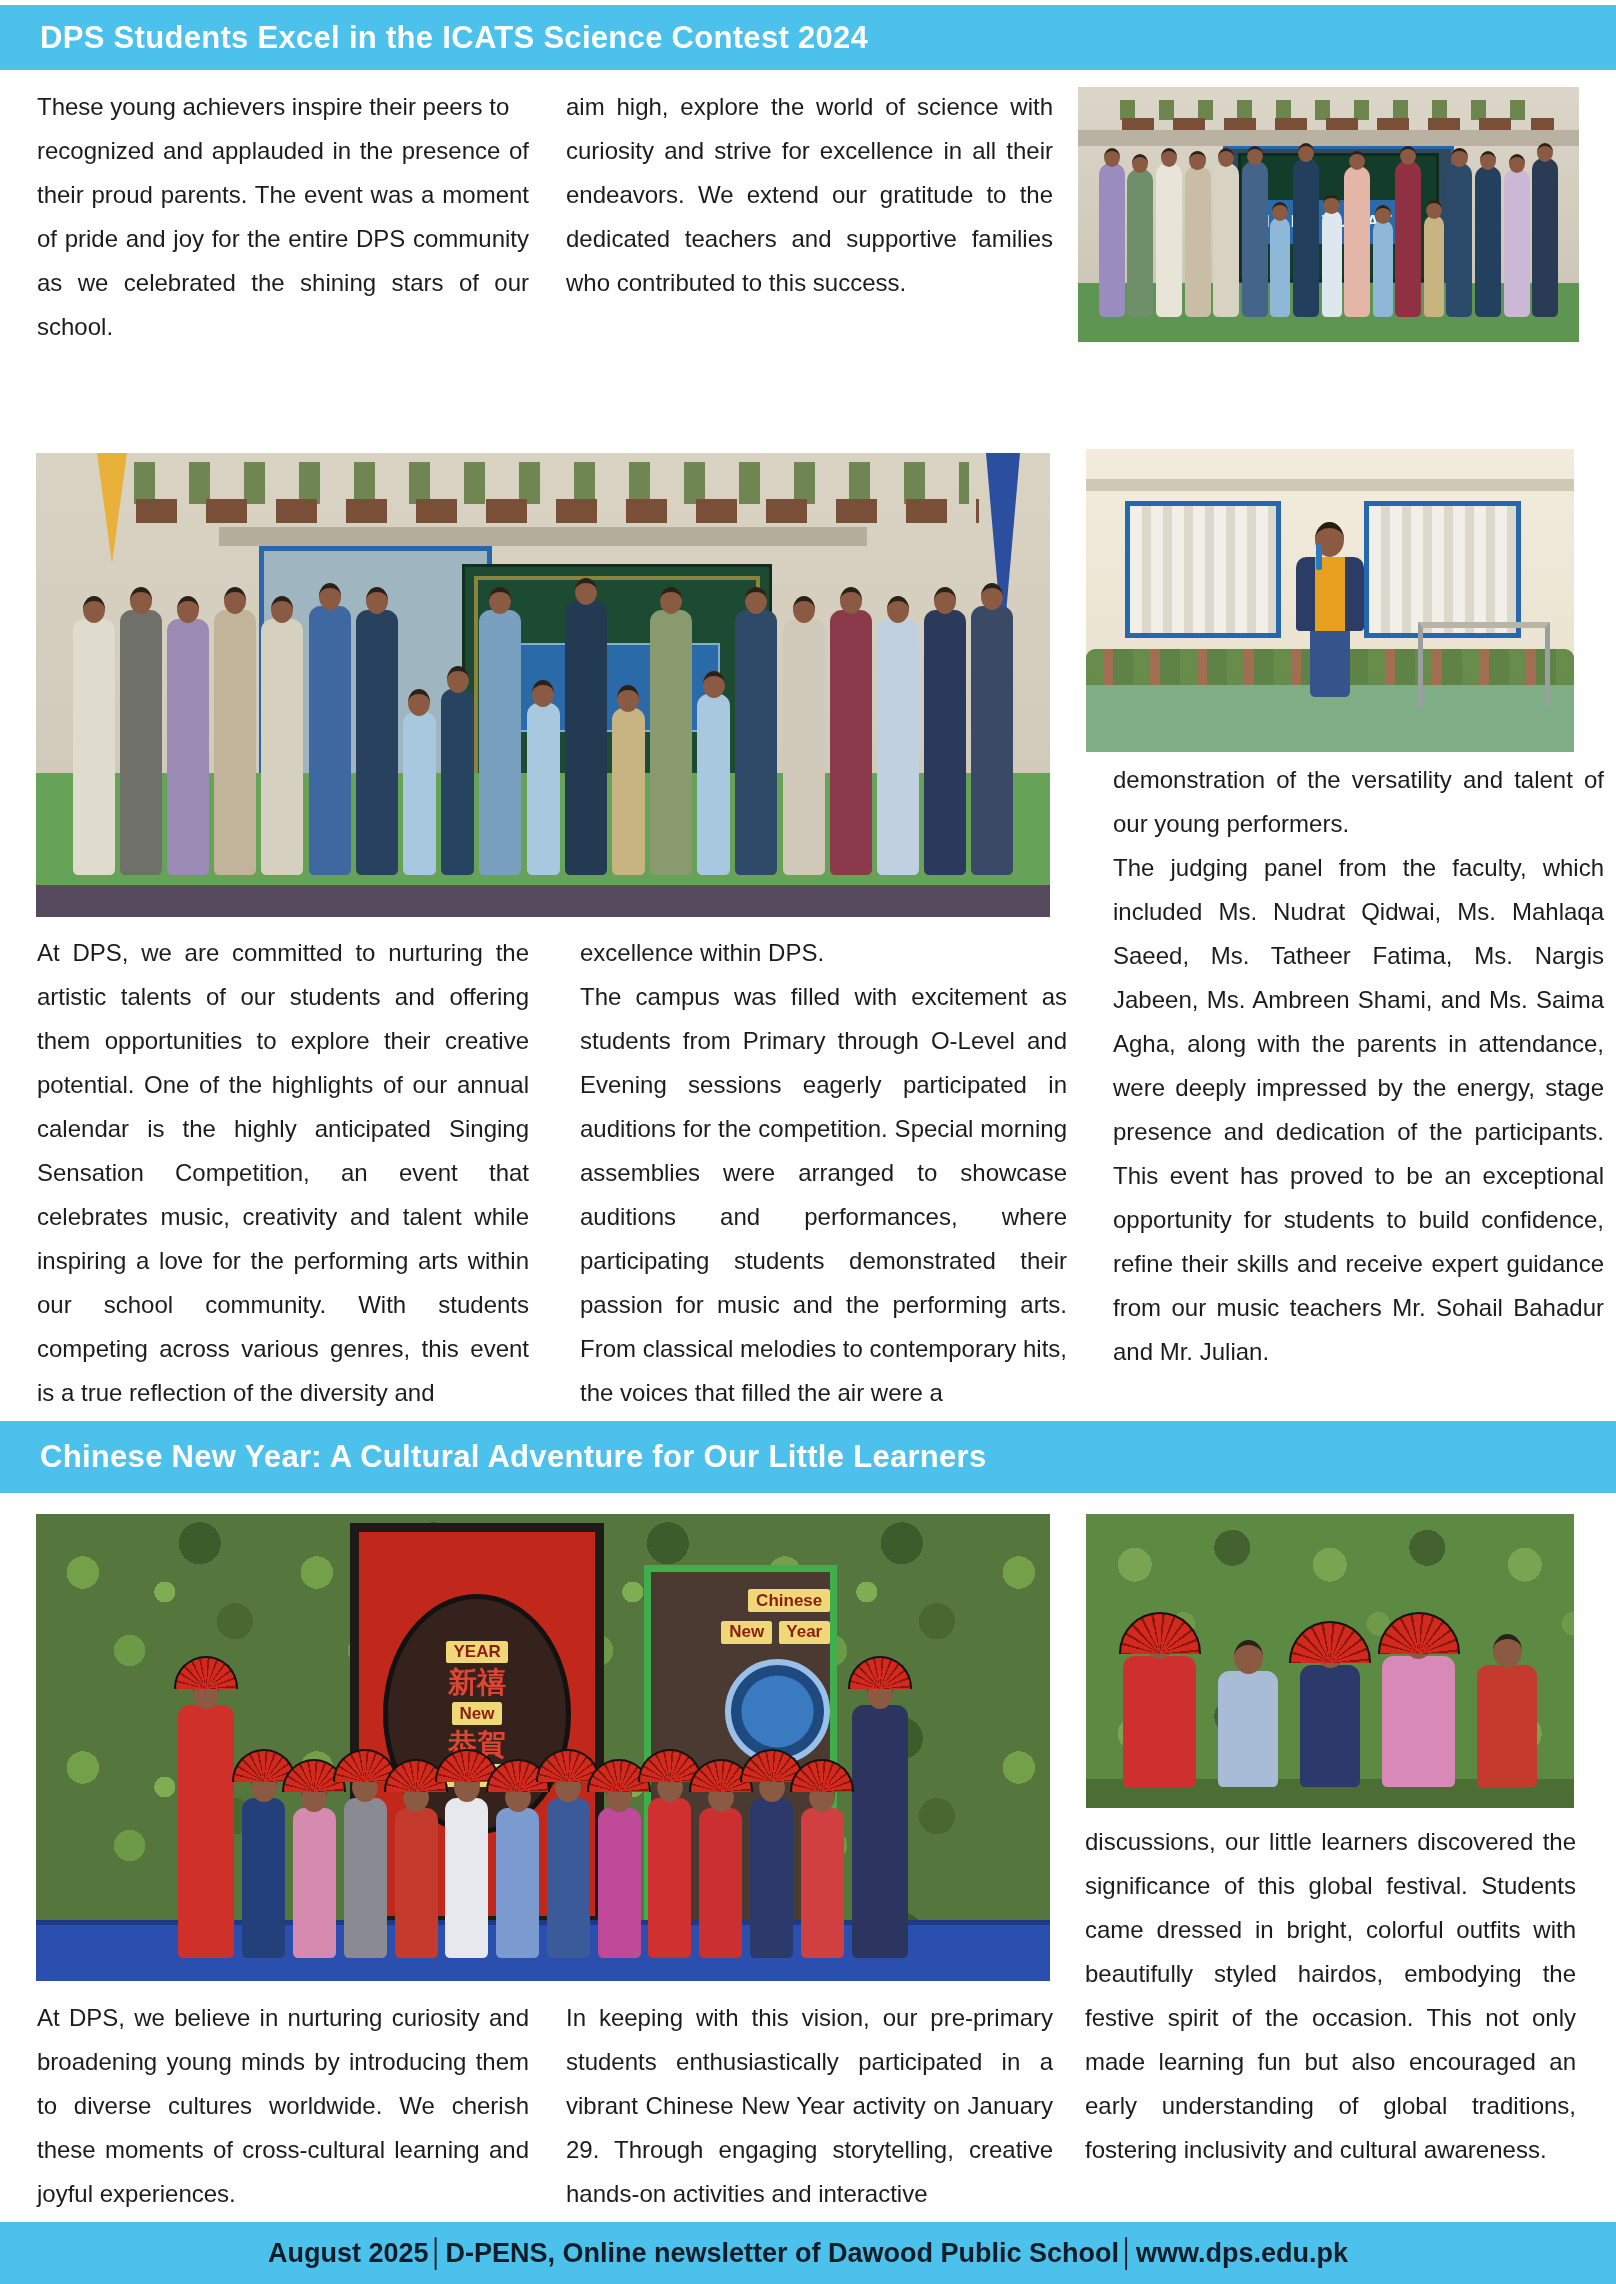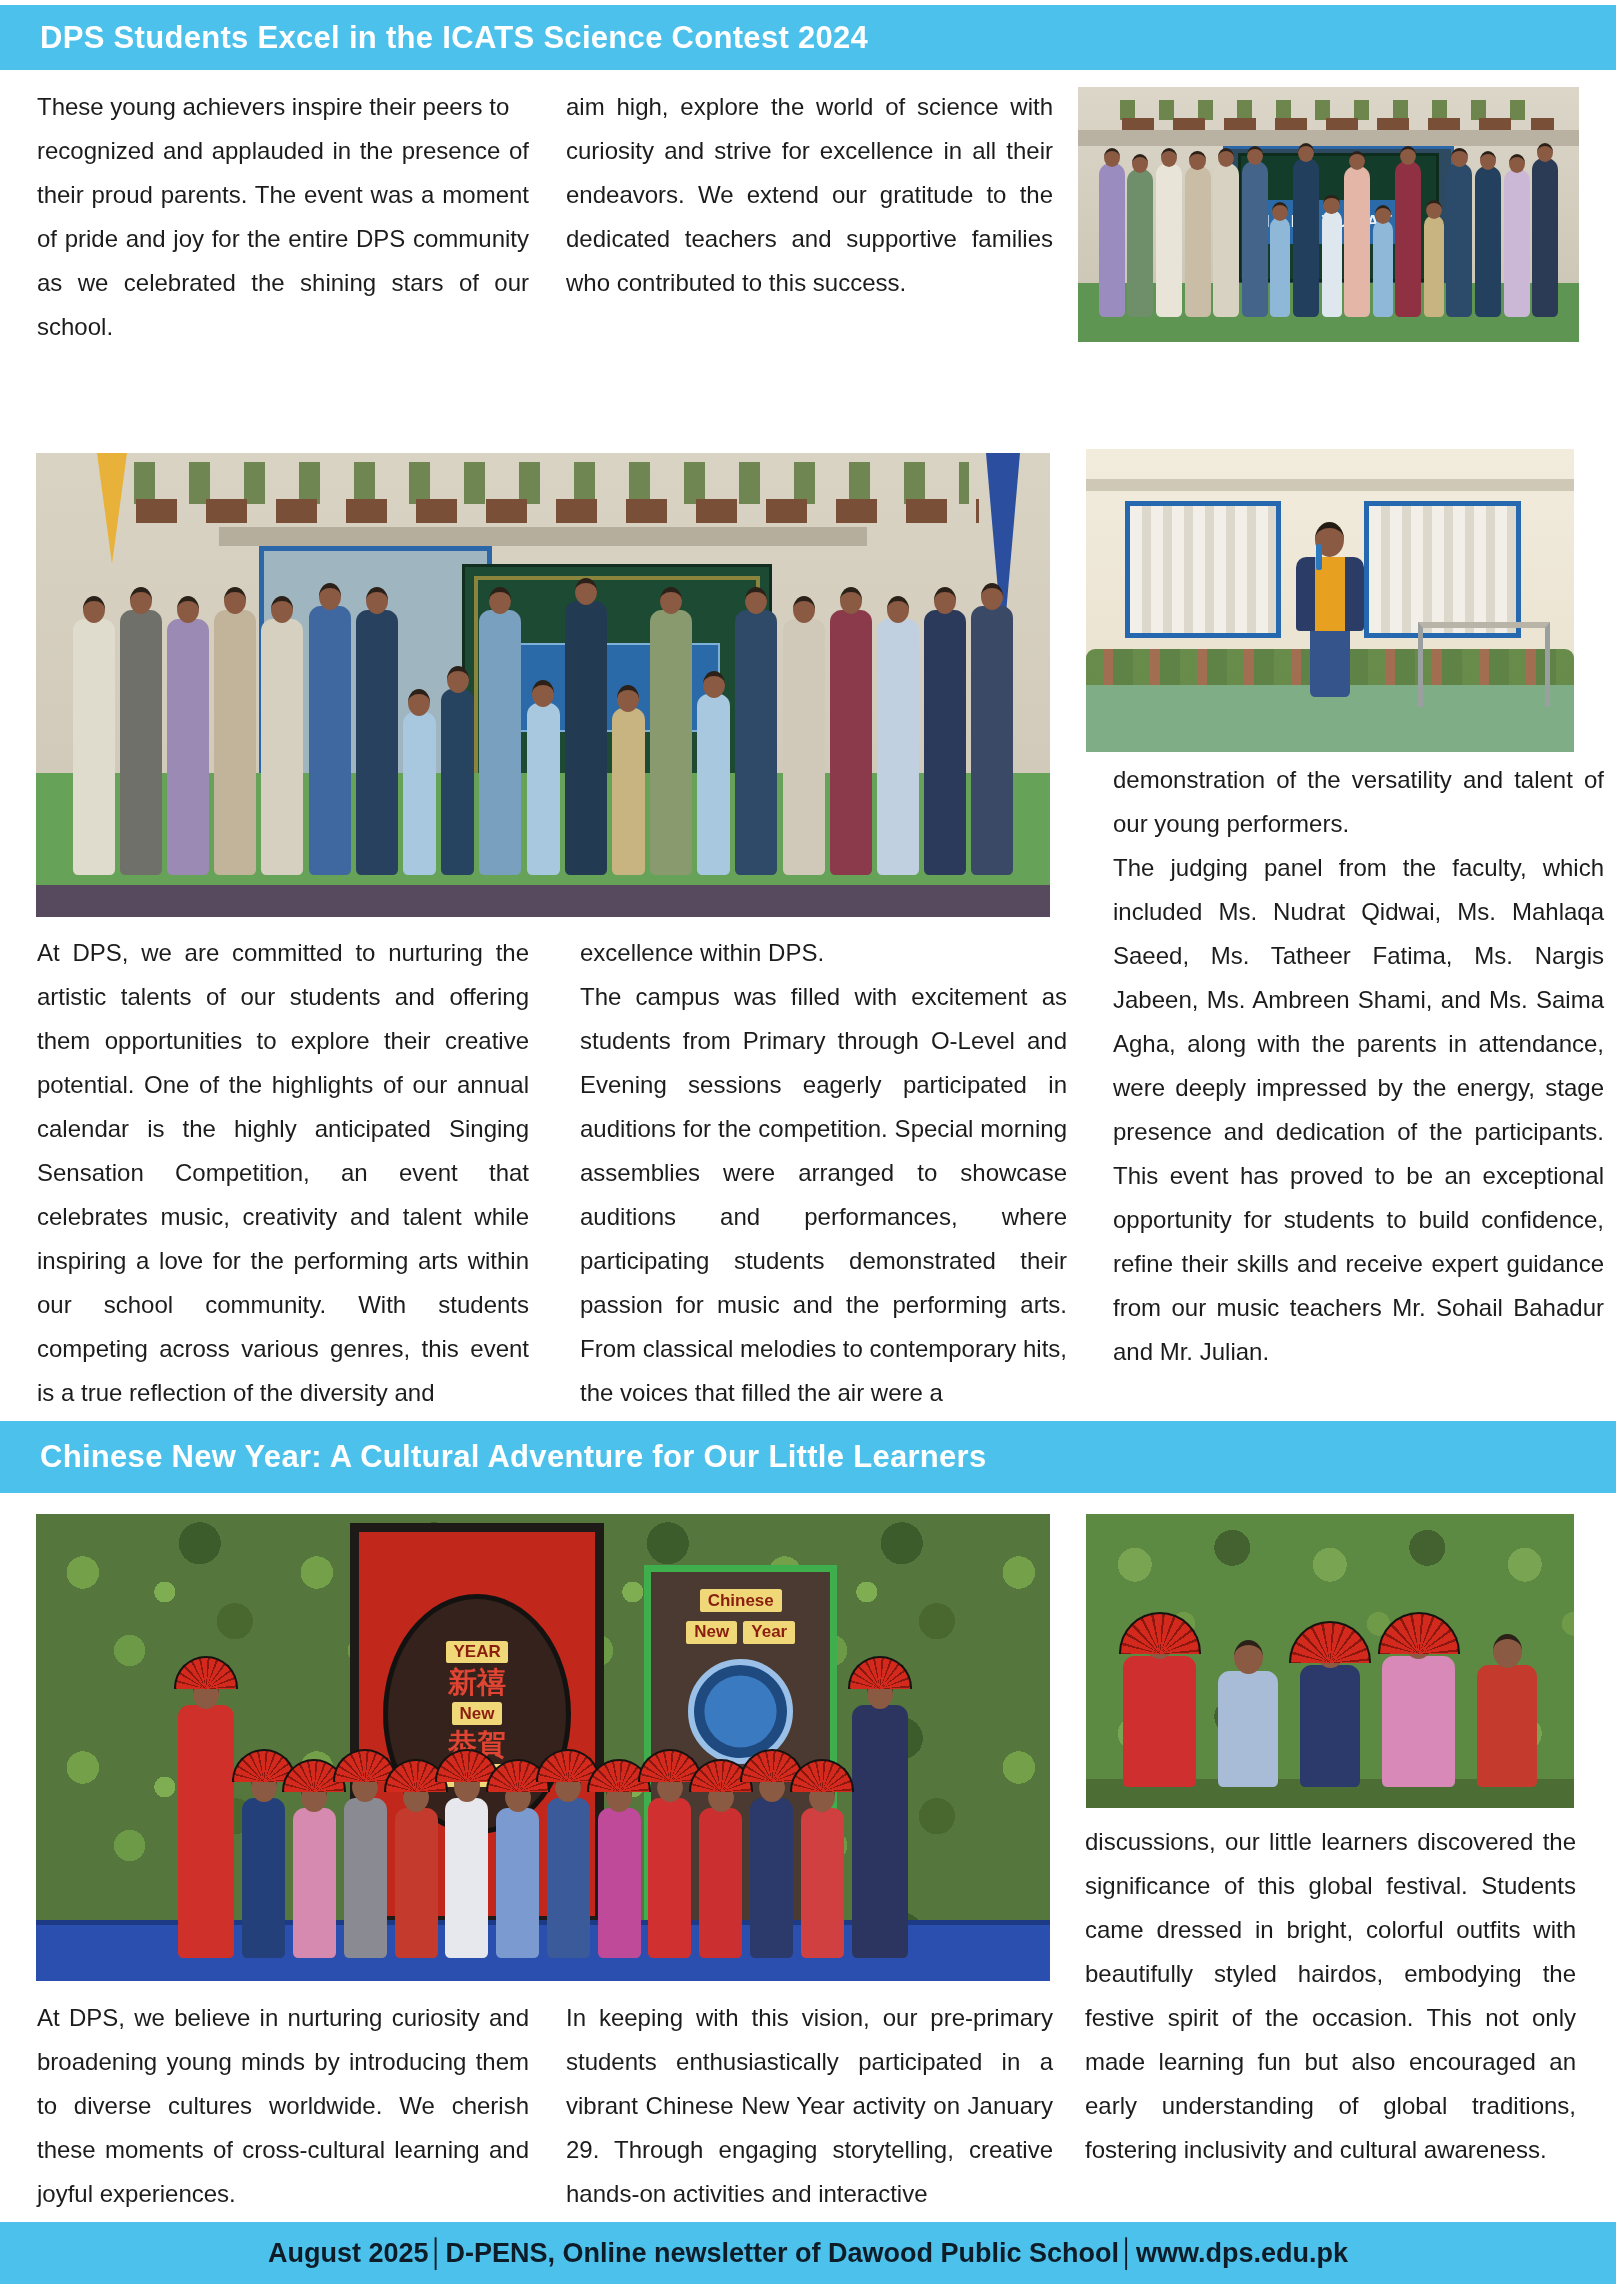--- a/index.html
+++ b/index.html
@@ -117,21 +117,21 @@
        radial-gradient(circle at 85% 55%,#48682f 0 8%,transparent 8%),
        radial-gradient(circle at 55% 40%,#7fae52 0 6%,transparent 6%);
      background-size:234px 195px;}
   .p4-redboard{left:31%;top:2%;width:25%;height:86%;background:#c1271b;border:9px solid #1d1a18;box-sizing:border-box;}
   .p4-circle{position:absolute;left:10%;right:10%;top:16%;height:60%;border-radius:50%;
      background:#35221c;border:5.2px solid #141210;display:flex;flex-direction:column;
      align-items:center;justify-content:center;gap:5.2px;}
   .chip{background:#f0d878;color:#8a1f10;font-weight:700;padding:1.3px 7.8px;font-size:17px;border-radius:2.6px;}
   .han{color:#e04432;font-size:29px;font-weight:700;line-height:1;}
   .p4-greenboard{left:60%;top:11%;width:19%;height:78%;background:#4a3a32;border:7.8px solid #3faf4e;
-     box-sizing:border-box;display:flex;flex-direction:column;align-items:center;gap:9px;padding-top:17px;}
+     box-sizing:border-box;display:flex;flex-direction:column;align-items:flex-end;gap:9px;padding-top:17px;}
   .p4-tagrow{display:flex;gap:6.5px;}
   .p4-wheel{width:52%;aspect-ratio:1;border-radius:50%;background:#3a7ac0;border:6.5px solid #9ac0e8;
      box-shadow:inset 0 0 0 10.4px #1f4a80;margin-top:6.5px;}
   .p4-mat{left:0;right:0;bottom:0;height:12%;background:#2b4fae;border-top:5.2px solid #1d3a86;}
   .photo4 .figrow{bottom:5%;}
 
   
   .photo5{left:1086px;top:1514px;width:488px;height:294px;}
   .p5-bg{inset:0;background-color:#5d8a42;
      background-image:radial-gradient(circle at 25% 30%,#79a452 0 9%,transparent 9%),

